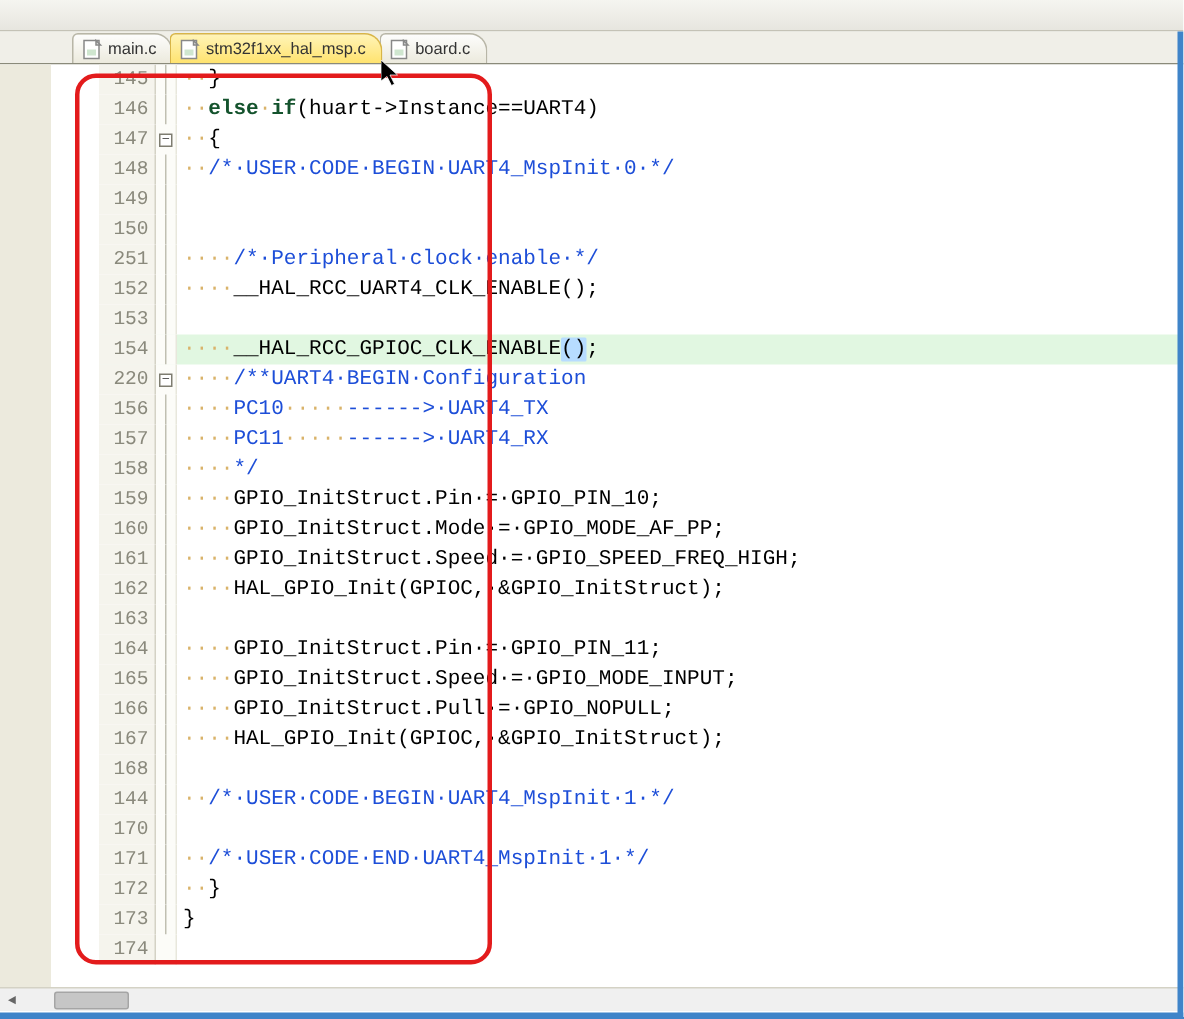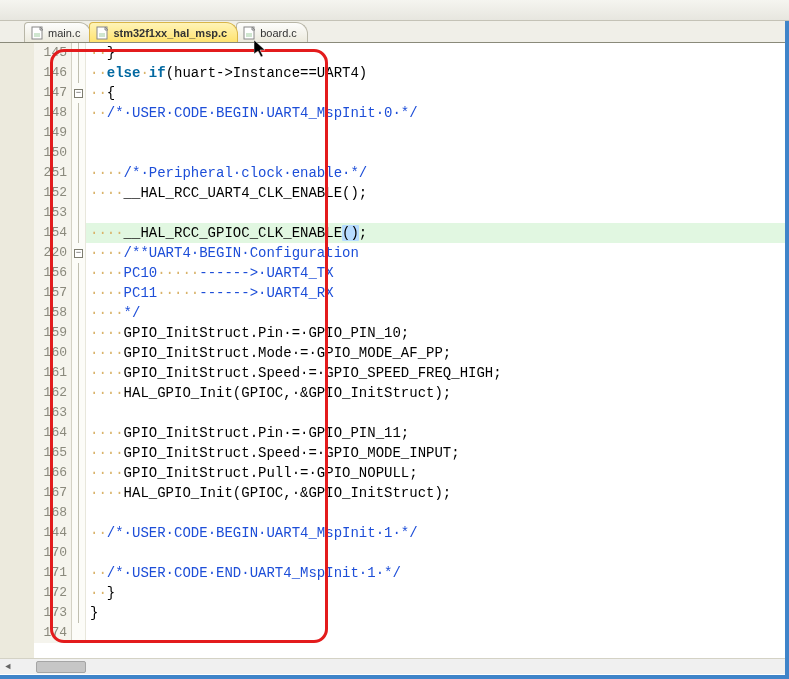--- a/index.html
+++ b/index.html
@@ -17,21 +17,21 @@
   .toolbar-strip {
     height: 21px;
     background: linear-gradient(#f5f5f0, #e7e6df);
     border-bottom: 1px solid #c4c2b6;
   }
   .tab-bar {
     display: flex;
     align-items: flex-end;
     background: #f0efe8;
     height: 22px;
-    padding-left: 24px;
+    padding-left: 48px;
     border-bottom: 1px solid #8a8a7a;
   }
   .tab {
     display: flex;
     align-items: center;
     height: 20px;
     padding: 0 10px 0 6px;
     border: 1px solid #b8b6a7;
     border-bottom: none;
     background: linear-gradient(#fdfdfc, #eceadd);
@@ -39,21 +39,21 @@
     font-family: Tahoma, sans-serif;
     font-size: 11px;
     color: #333;
     margin-right: -2px;
     position: relative;
     cursor: pointer;
   }
   .tab.active {
     background: linear-gradient(#fff4b8, #ffe36f);
     border-color: #d8b548;
-    font-weight: bold;
+    font-weight: normal;
     z-index: 2;
   }
   .file-icon {
     width: 14px;
     height: 14px;
     margin-right: 3px;
     display: inline-flex;
     align-items: center;
     justify-content: center;
   }
@@ -62,20 +62,21 @@
     display: flex;
     border-left: 34px solid #eceadd;
     height: 615px;
     background: #fff;
     position: relative;
   }
   .editor {
     flex: 1;
     overflow: hidden;
     position: relative;
+    padding-left: 32px;
   }
   .line-row {
     display: flex;
     height: 20px;
     align-items: center;
     white-space: pre;
   }
   .gutter {
     width: 38px;
     text-align: right;
@@ -114,21 +115,21 @@
     background: #c0bfb1;
     height: 100%;
   }
   .code {
     padding-left: 4px;
     font-size: 14px;
     line-height: 20px;
     color: #000;
   }
   .ws { color: #d9b36a; }
-  .kw { color: #0369a1; font-weight: bold; }
+  .kw { color: #14532d; font-weight: bold; }
   .cm { color: #1d4ed8; }
   .pn { color: #000; }
   .sel { background: #b7dcff; border-radius: 1px; }
   .hl-row .code, .hl-row .gutter { }
   .hl-row { background: #e1f7e1; }
   .highlight-box {
     position: absolute;
     border: 3px solid #e31b1c;
     border-radius: 14px;
     pointer-events: none;

